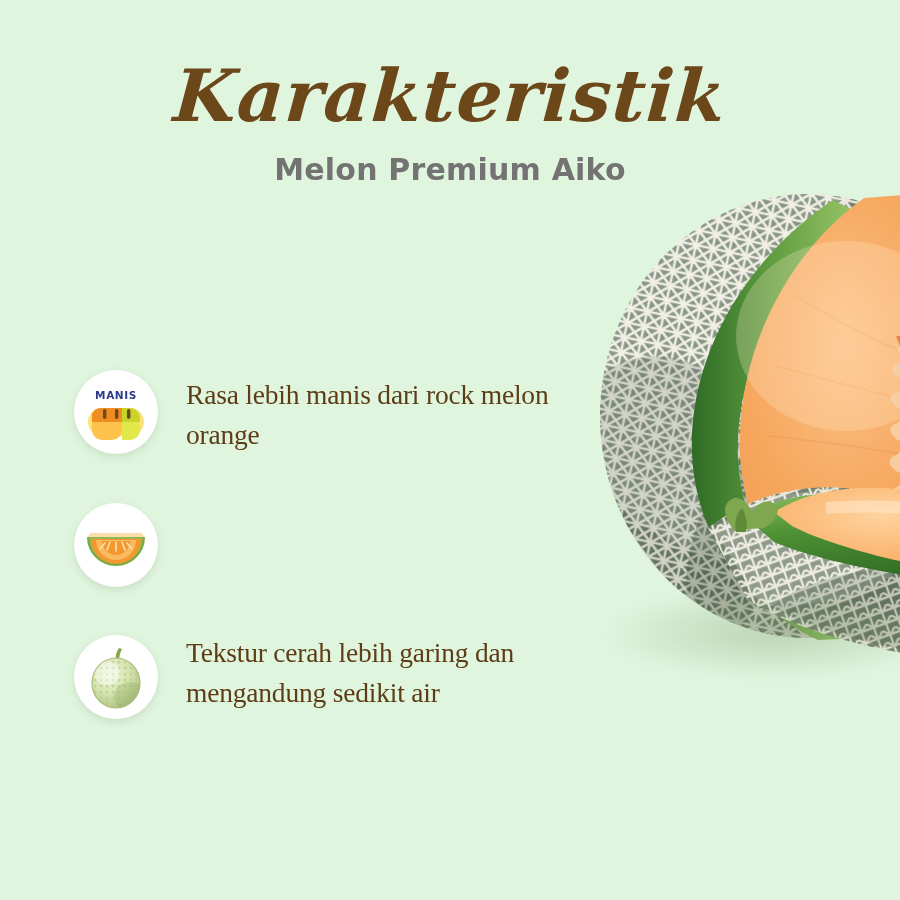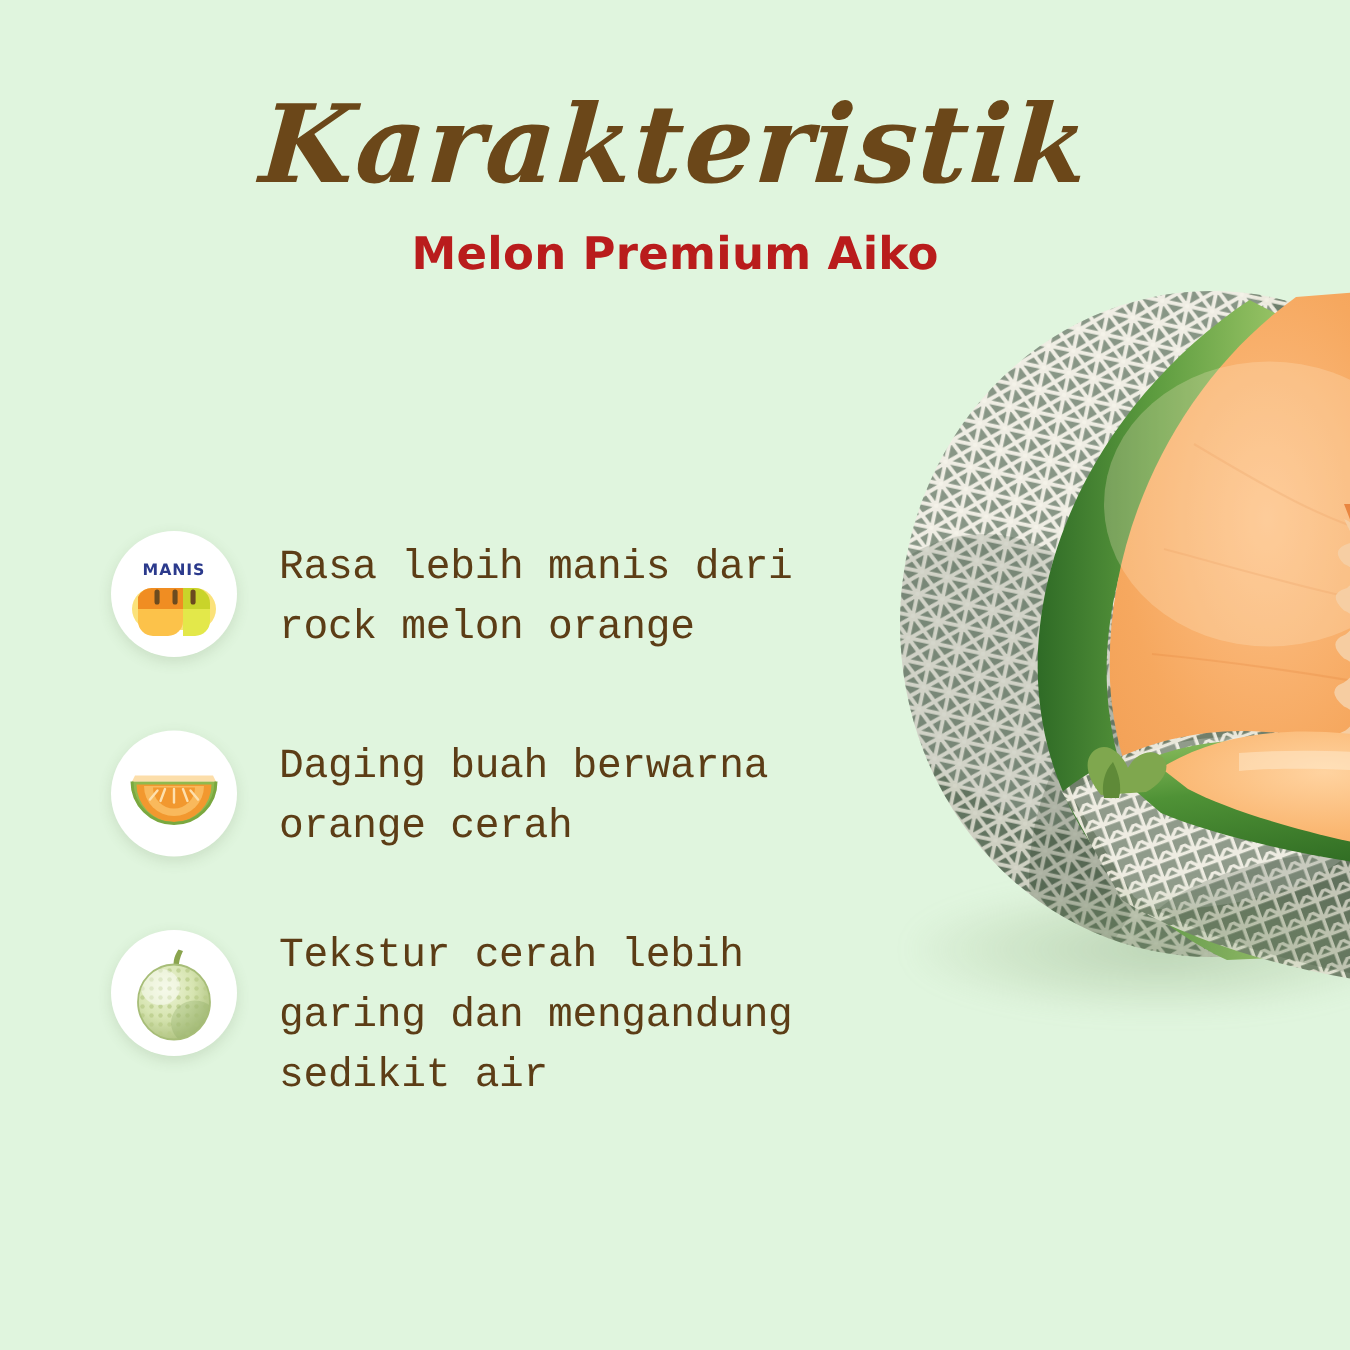--- a/index.html
+++ b/index.html
@@ -38,29 +38,29 @@
     color: #6b4719;
     letter-spacing: 1px;
     transform: skewX(-4deg);
   }
   .subtitle {
     margin-top: 14px;
     font-family: "DejaVu Sans", sans-serif;
     font-weight: bold;
     font-size: 30px;
     line-height: 36px;
-    color: #b91c1c;
+    color: #737373;
     letter-spacing: 0.2px;
   }
 
   
   .features {
     position: absolute;
     left: 74px;
-    top: 352px;
+    top: 368px;
     width: 520px;
   }
   .feature {
     display: flex;
     align-items: flex-start;
     margin-bottom: 46px;
   }
   .feature:last-child { margin-bottom: 0; }
 
   .badge {
@@ -71,21 +71,21 @@
     background: #ffffff;
     box-shadow: 0 3px 9px rgba(90, 110, 70, 0.16);
     position: relative;
     overflow: hidden;
     margin-top: 2px;
   }
   .badge svg { display: block; width: 84px; height: 84px; }
 
   .feature-text {
     margin-left: 28px;
-    font-family: Liberation Mono, monospace;
+    font-family: Liberation Serif, serif;
     font-size: 27.5px;
     line-height: 40px;
     color: #5c3d16;
     max-width: 400px;
     padding-top: 7px;
     letter-spacing: -0.2px;
   }
   .feature-text.three-line { padding-top: 0; }
 
   
@@ -300,21 +300,20 @@
             <path d="M42 39 v9"></path>
             <path d="M36 39 l-3 8"></path>
             <path d="M48 39 l3 8"></path>
             <path d="M31 40 l-5 6"></path>
             <path d="M53 40 l5 6"></path>
           </g>
           <path d="M14 34 L70 34 L68 30 L16 30 Z" fill="#f9c265" opacity="0.55"></path>
           <path d="M14 34 A28 28 0 0 0 70 34" fill="none" stroke="#7aa83f" stroke-width="2"></path>
         </svg>
       </div>
-      <div class="feature-text">Daging buah berwarna orange cerah</div>
     </div>
 
     <div class="feature">
       <div class="badge">
         <svg viewBox="0 0 84 84">
           <defs>
             <radialGradient id="wmGrad" cx="38%" cy="32%" r="72%">
               <stop offset="0%" stop-color="#eef5d8"></stop>
               <stop offset="55%" stop-color="#d6e4b0"></stop>
               <stop offset="100%" stop-color="#aec27f"></stop>

